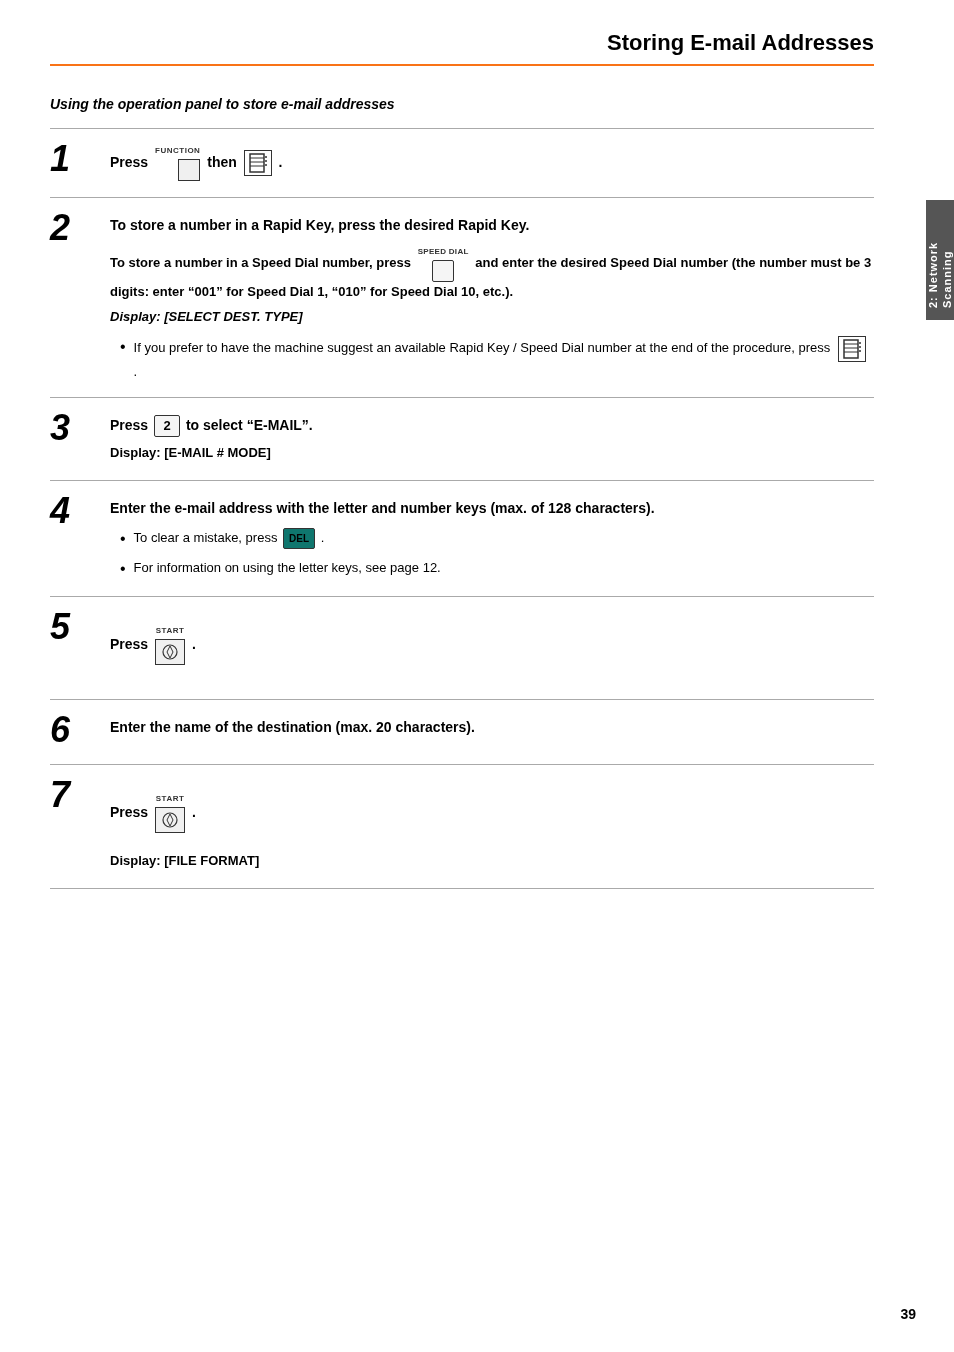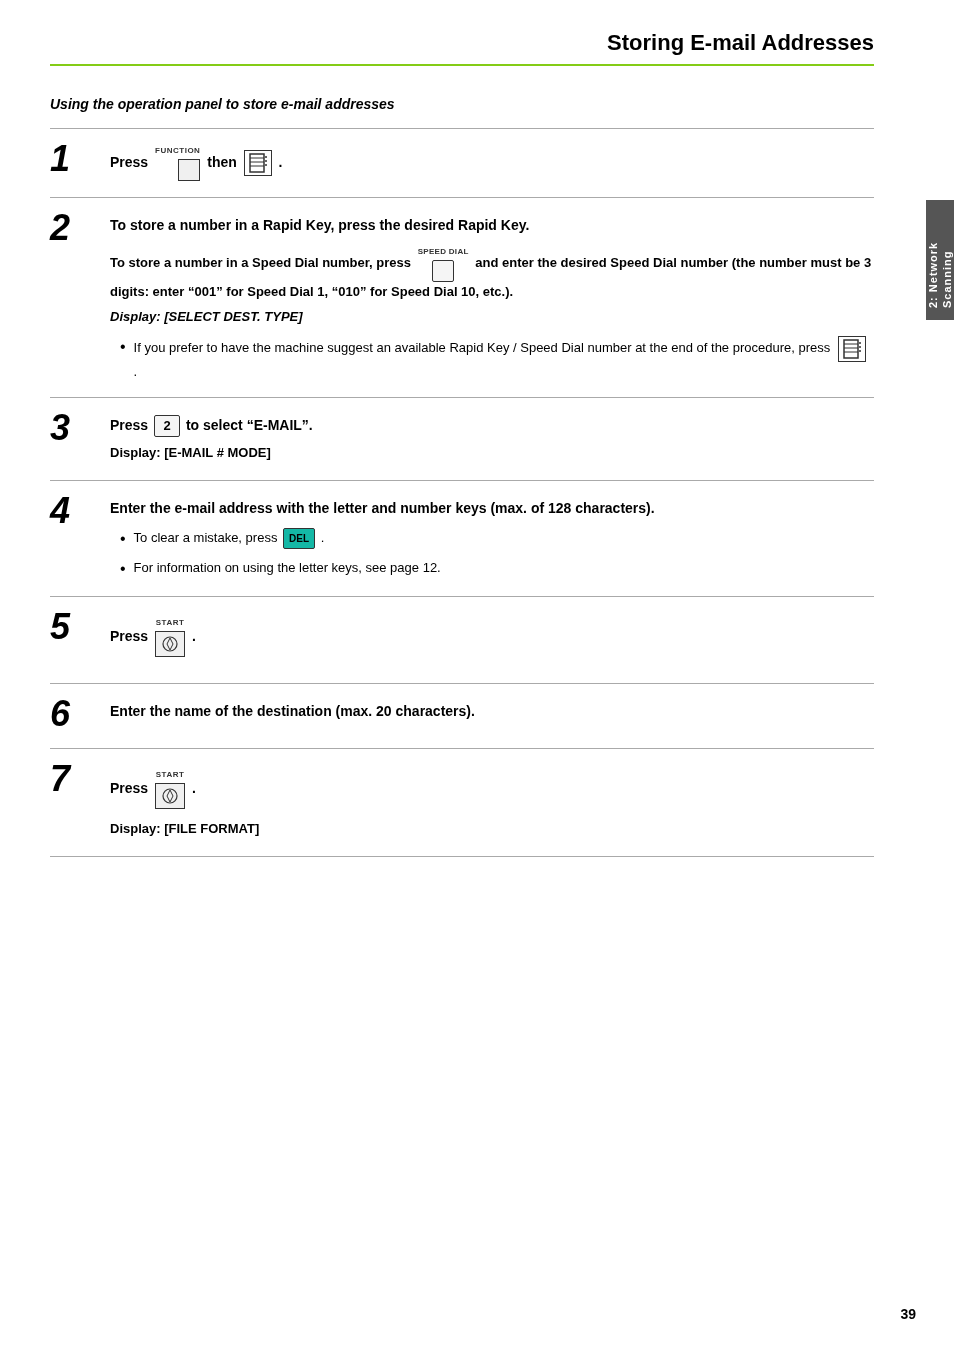--- a/index.html
+++ b/index.html
@@ -45,21 +45,21 @@
     .main-content {
       padding: 30px 50px 40px 50px;
       padding-right: 80px;
     }
 
     
     .page-title {
       text-align: right;
       font-size: 22px;
       font-weight: bold;
-      border-bottom: 2px solid #84cc16;
+      border-bottom: 2px solid #f97316;
       padding-bottom: 8px;
       margin-bottom: 30px;
     }
 
     
     .section-heading {
       font-size: 14px;
       font-weight: bold;
       font-style: italic;
       margin-bottom: 16px;
@@ -200,21 +200,21 @@
       width: 20px;
       height: 20px;
     }
 
     
     .start-key-wrap {
       display: inline-flex;
       flex-direction: column;
       align-items: center;
       vertical-align: middle;
-      margin: 4px 3px;
+      margin: 12px 3px;
     }
     .start-key-label {
       font-size: 8px;
       color: #333;
       letter-spacing: 0.5px;
       margin-bottom: 1px;
     }
     .start-key-box {
       width: 30px;
       height: 26px;
@@ -224,21 +224,21 @@
       align-items: center;
       justify-content: center;
     }
 
     
     .del-key {
       display: inline-flex;
       align-items: center;
       justify-content: center;
       border: 1px solid #333;
-      background: #14b8a6;
+      background: #0f766e;
       font-size: 10px;
       padding: 2px 5px;
       margin: 0 2px;
       border-radius: 2px;
       vertical-align: middle;
       font-weight: bold;
     }
 
     
     .speed-dial-wrap {

